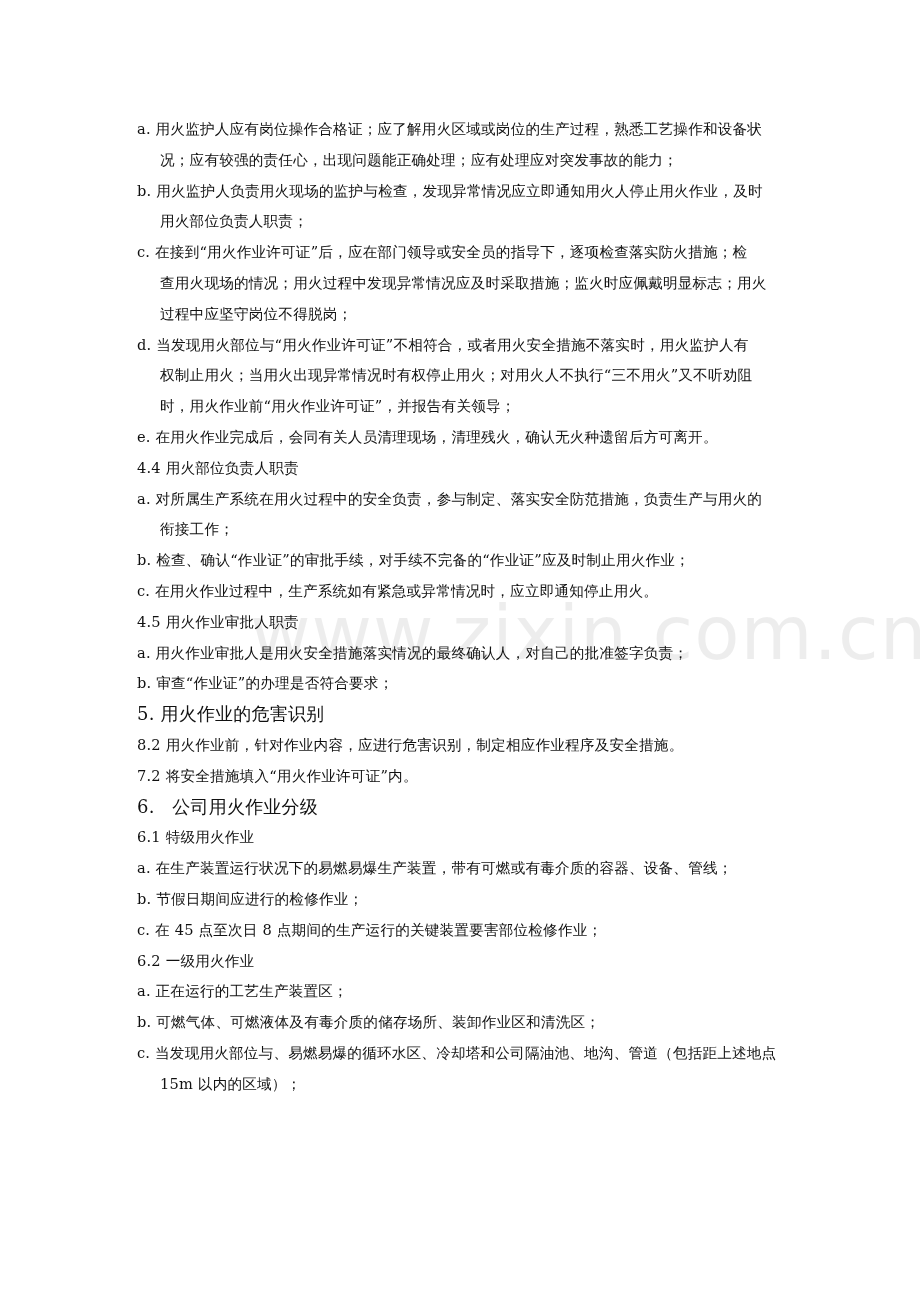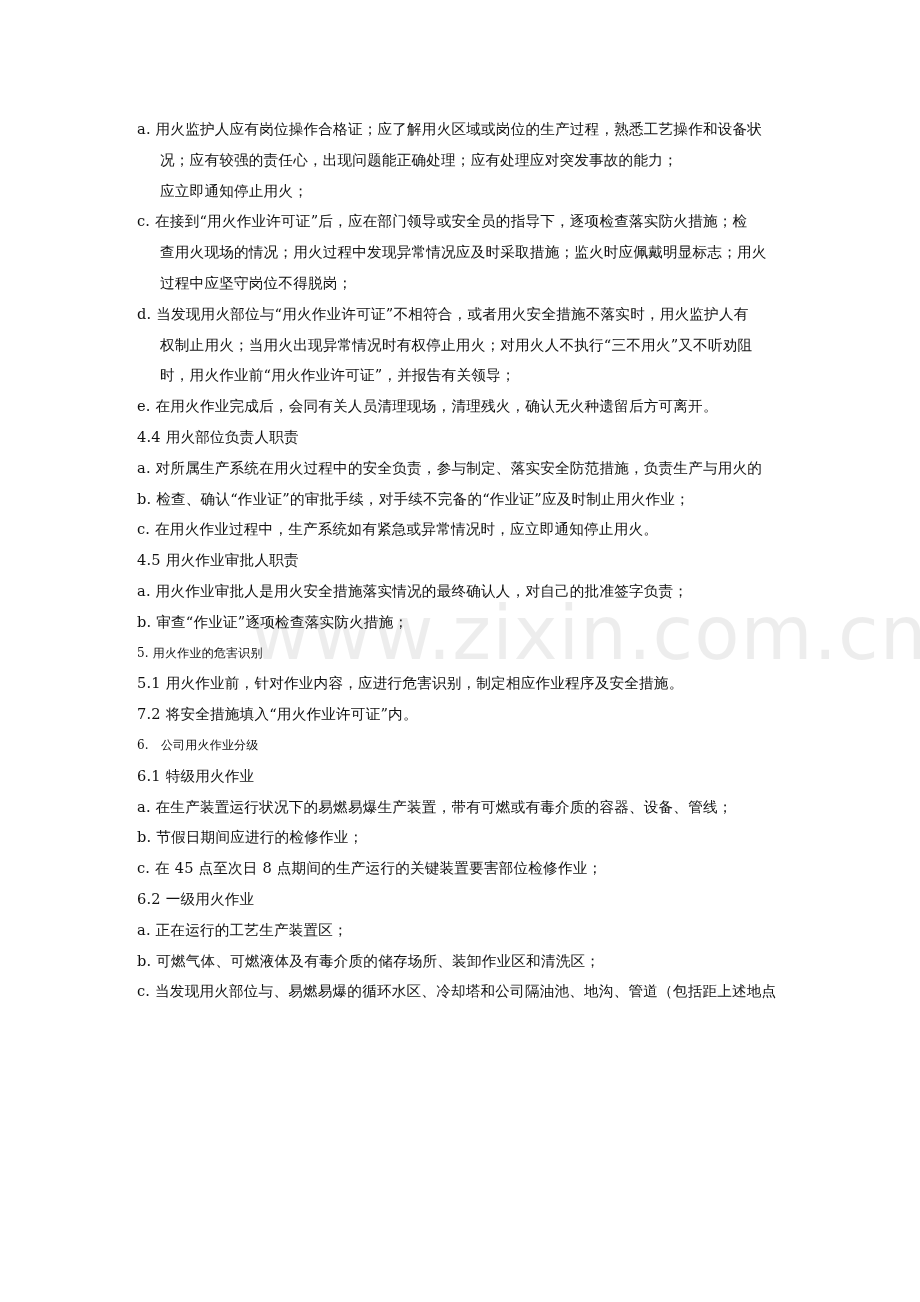--- a/index.html
+++ b/index.html
@@ -5,56 +5,59 @@
     html, body { margin: 0; padding: 0; background: #ffffff; }
     body { width: 920px; height: 1302px; position: relative; overflow: hidden; }
     .page {
       position: absolute; left: 137px; top: 114px; width: 656px;
       font-family: "DejaVu Serif", "Liberation Serif", serif;
       font-size: 14.6px; color: #111111; line-height: 30.8px;
       letter-spacing: 0.2px;
     }
     .line { white-space: nowrap; height: 30.8px; }
     .indent { padding-left: 23px; }
-    .h2 { font-size: 12px; }
+    .h2 { font-size: 18px; }
     .watermark {
       position: absolute; left: 250px; top: 590px;
       font-family: "DejaVu Sans", "Liberation Sans", sans-serif;
       font-size: 74px; color: rgba(0,0,0,0.07); letter-spacing: 1px;
       pointer-events: none; user-select: none;
     }
   </style>
 </head>
 <body>
 
 <div class="watermark">www.zixin.com.cn</div>
 
 <div class="page">
   <div class="line">a. 用火监护人应有岗位操作合格证；应了解用火区域或岗位的生产过程，熟悉工艺操作和设备状</div>
   <div class="line indent">况；应有较强的责任心，出现问题能正确处理；应有处理应对突发事故的能力；</div>
-  <div class="line indent">应立即通知停止用火；</div>
+  <div class="line">b. 用火监护人负责用火现场的监护与检查，发现异常情况应立即通知用火人停止用火作业，及时</div>
+  <div class="line indent">用火部位负责人职责；</div>
   <div class="line">c. 在接到“用火作业许可证”后，应在部门领导或安全员的指导下，逐项检查落实防火措施；检</div>
   <div class="line indent">查用火现场的情况；用火过程中发现异常情况应及时采取措施；监火时应佩戴明显标志；用火</div>
   <div class="line indent">过程中应坚守岗位不得脱岗；</div>
   <div class="line">d. 当发现用火部位与“用火作业许可证”不相符合，或者用火安全措施不落实时，用火监护人有</div>
   <div class="line indent">权制止用火；当用火出现异常情况时有权停止用火；对用火人不执行“三不用火”又不听劝阻</div>
   <div class="line indent">时，用火作业前“用火作业许可证”，并报告有关领导；</div>
   <div class="line">e. 在用火作业完成后，会同有关人员清理现场，清理残火，确认无火种遗留后方可离开。</div>
   <div class="line">4.4 用火部位负责人职责</div>
   <div class="line">a. 对所属生产系统在用火过程中的安全负责，参与制定、落实安全防范措施，负责生产与用火的</div>
+  <div class="line indent">衔接工作；</div>
   <div class="line">b. 检查、确认“作业证”的审批手续，对手续不完备的“作业证”应及时制止用火作业；</div>
   <div class="line">c. 在用火作业过程中，生产系统如有紧急或异常情况时，应立即通知停止用火。</div>
   <div class="line">4.5 用火作业审批人职责</div>
   <div class="line">a. 用火作业审批人是用火安全措施落实情况的最终确认人，对自己的批准签字负责；</div>
-  <div class="line">b. 审查“作业证”逐项检查落实防火措施；</div>
+  <div class="line">b. 审查“作业证”的办理是否符合要求；</div>
   <div class="line h2">5. 用火作业的危害识别</div>
-  <div class="line">5.1 用火作业前，针对作业内容，应进行危害识别，制定相应作业程序及安全措施。</div>
+  <div class="line">8.2 用火作业前，针对作业内容，应进行危害识别，制定相应作业程序及安全措施。</div>
   <div class="line">7.2 将安全措施填入“用火作业许可证”内。</div>
   <div class="line h2">6.&nbsp;&nbsp;&nbsp;公司用火作业分级</div>
   <div class="line">6.1 特级用火作业</div>
   <div class="line">a. 在生产装置运行状况下的易燃易爆生产装置，带有可燃或有毒介质的容器、设备、管线；</div>
   <div class="line">b. 节假日期间应进行的检修作业；</div>
   <div class="line">c. 在 45 点至次日 8 点期间的生产运行的关键装置要害部位检修作业；</div>
   <div class="line">6.2  一级用火作业</div>
   <div class="line">a. 正在运行的工艺生产装置区；</div>
   <div class="line">b. 可燃气体、可燃液体及有毒介质的储存场所、装卸作业区和清洗区；</div>
   <div class="line">c. 当发现用火部位与、易燃易爆的循环水区、冷却塔和公司隔油池、地沟、管道（包括距上述地点</div>
+  <div class="line indent">15m 以内的区域）；</div>
 </div>
 
 </body></html>

